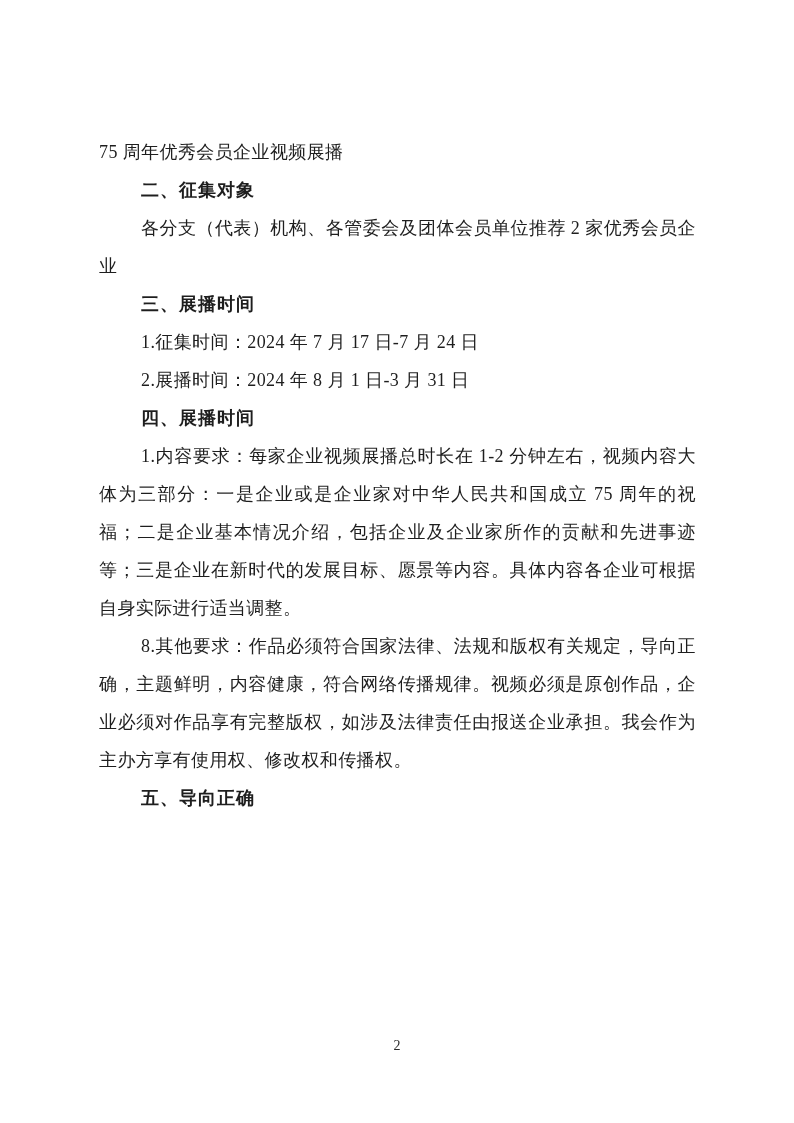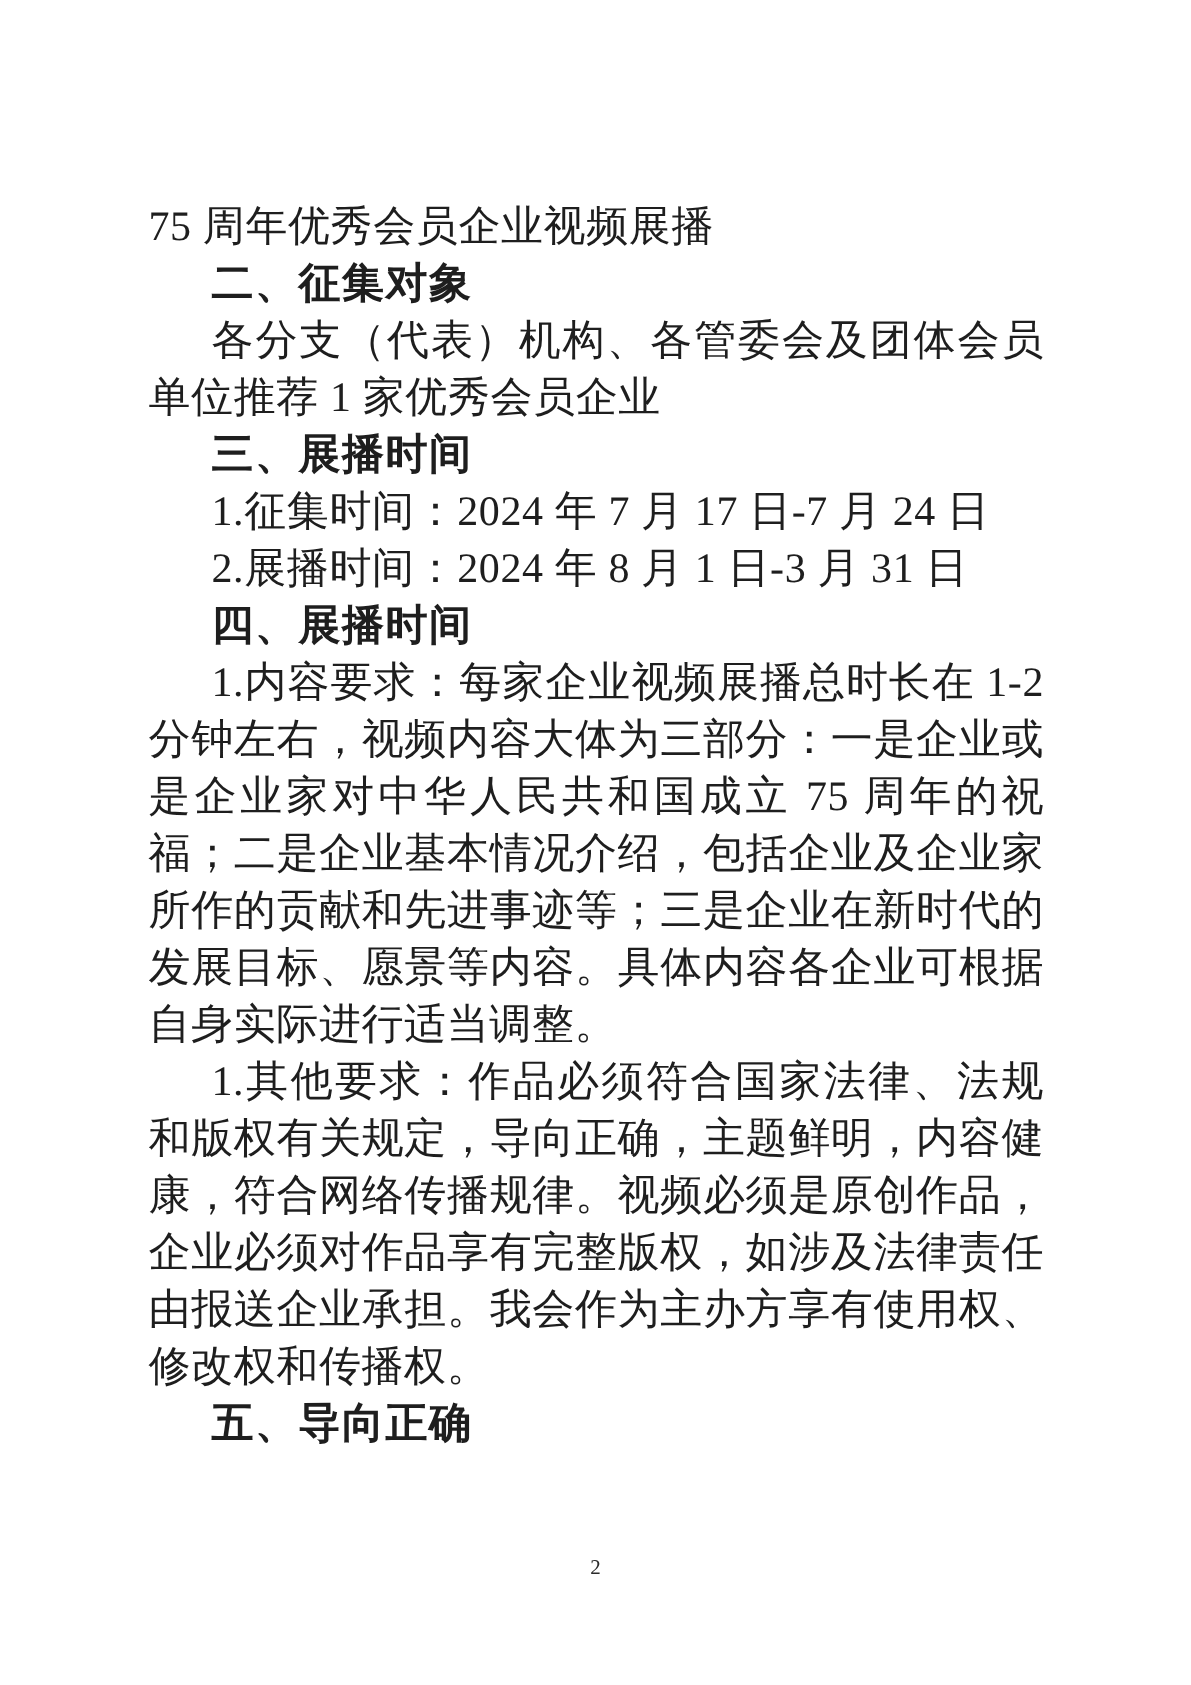--- a/index.html
+++ b/index.html
@@ -18,21 +18,21 @@
     color: #1e1e1e;
   }
   .content {
     position: absolute;
     left: 99px;
     top: 133px;
     width: 597px;
   }
   p.para {
     margin: 0;
-    font-size: 28px;
+    font-size: 18px;
     line-height: 38px;
     letter-spacing: 0.4px;
     text-align: justify;
     color: #1e1e1e;
   }
   p.para.indent {
     text-indent: 42px;
   }
   p.para.heading {
     font-family: Liberation Serif, serif;
@@ -56,25 +56,25 @@
   }
 </style>
 </head>
 <body>
 
 <div class="page">
   <div class="content">
 
   <p class="para">75 周年优秀会员企业视频展播</p>
       <p class="para heading indent">二、征集对象</p>
-      <p class="para indent">各分支（代表）机构、各管委会及团体会员单位推荐 1 家优秀会员企业</p>
+      <p class="para indent">各分支（代表）机构、各管委会及团体会员单位推荐 2 家优秀会员企业</p>
       <p class="para heading indent">三、展播时间</p>
       <p class="para indent">1.征集时间：2024 年 7 月 17 日-7 月 24 日</p>
       <p class="para indent">2.展播时间：2024 年 8 月 1 日-3 月 31 日</p>
       <p class="para heading indent">四、展播时间</p>
       <p class="para indent">1.内容要求：每家企业视频展播总时长在 1-2 分钟左右，视频内容大体为三部分：一是企业或是企业家对中华人民共和国成立 75 周年的祝福；二是企业基本情况介绍，包括企业及企业家所作的贡献和先进事迹等；三是企业在新时代的发展目标、愿景等内容。具体内容各企业可根据自身实际进行适当调整。</p>
-      <p class="para indent">1.其他要求：作品必须符合国家法律、法规和版权有关规定，导向正确，主题鲜明，内容健康，符合网络传播规律。视频必须是原创作品，企业必须对作品享有完整版权，如涉及法律责任由报送企业承担。我会作为主办方享有使用权、修改权和传播权。</p>
+      <p class="para indent">8.其他要求：作品必须符合国家法律、法规和版权有关规定，导向正确，主题鲜明，内容健康，符合网络传播规律。视频必须是原创作品，企业必须对作品享有完整版权，如涉及法律责任由报送企业承担。我会作为主办方享有使用权、修改权和传播权。</p>
       <p class="para heading indent">五、导向正确</p>
     </div>
   <div class="footer">
     <span class="page-number">2</span>
   </div>
 </div>
 
 </body></html>

